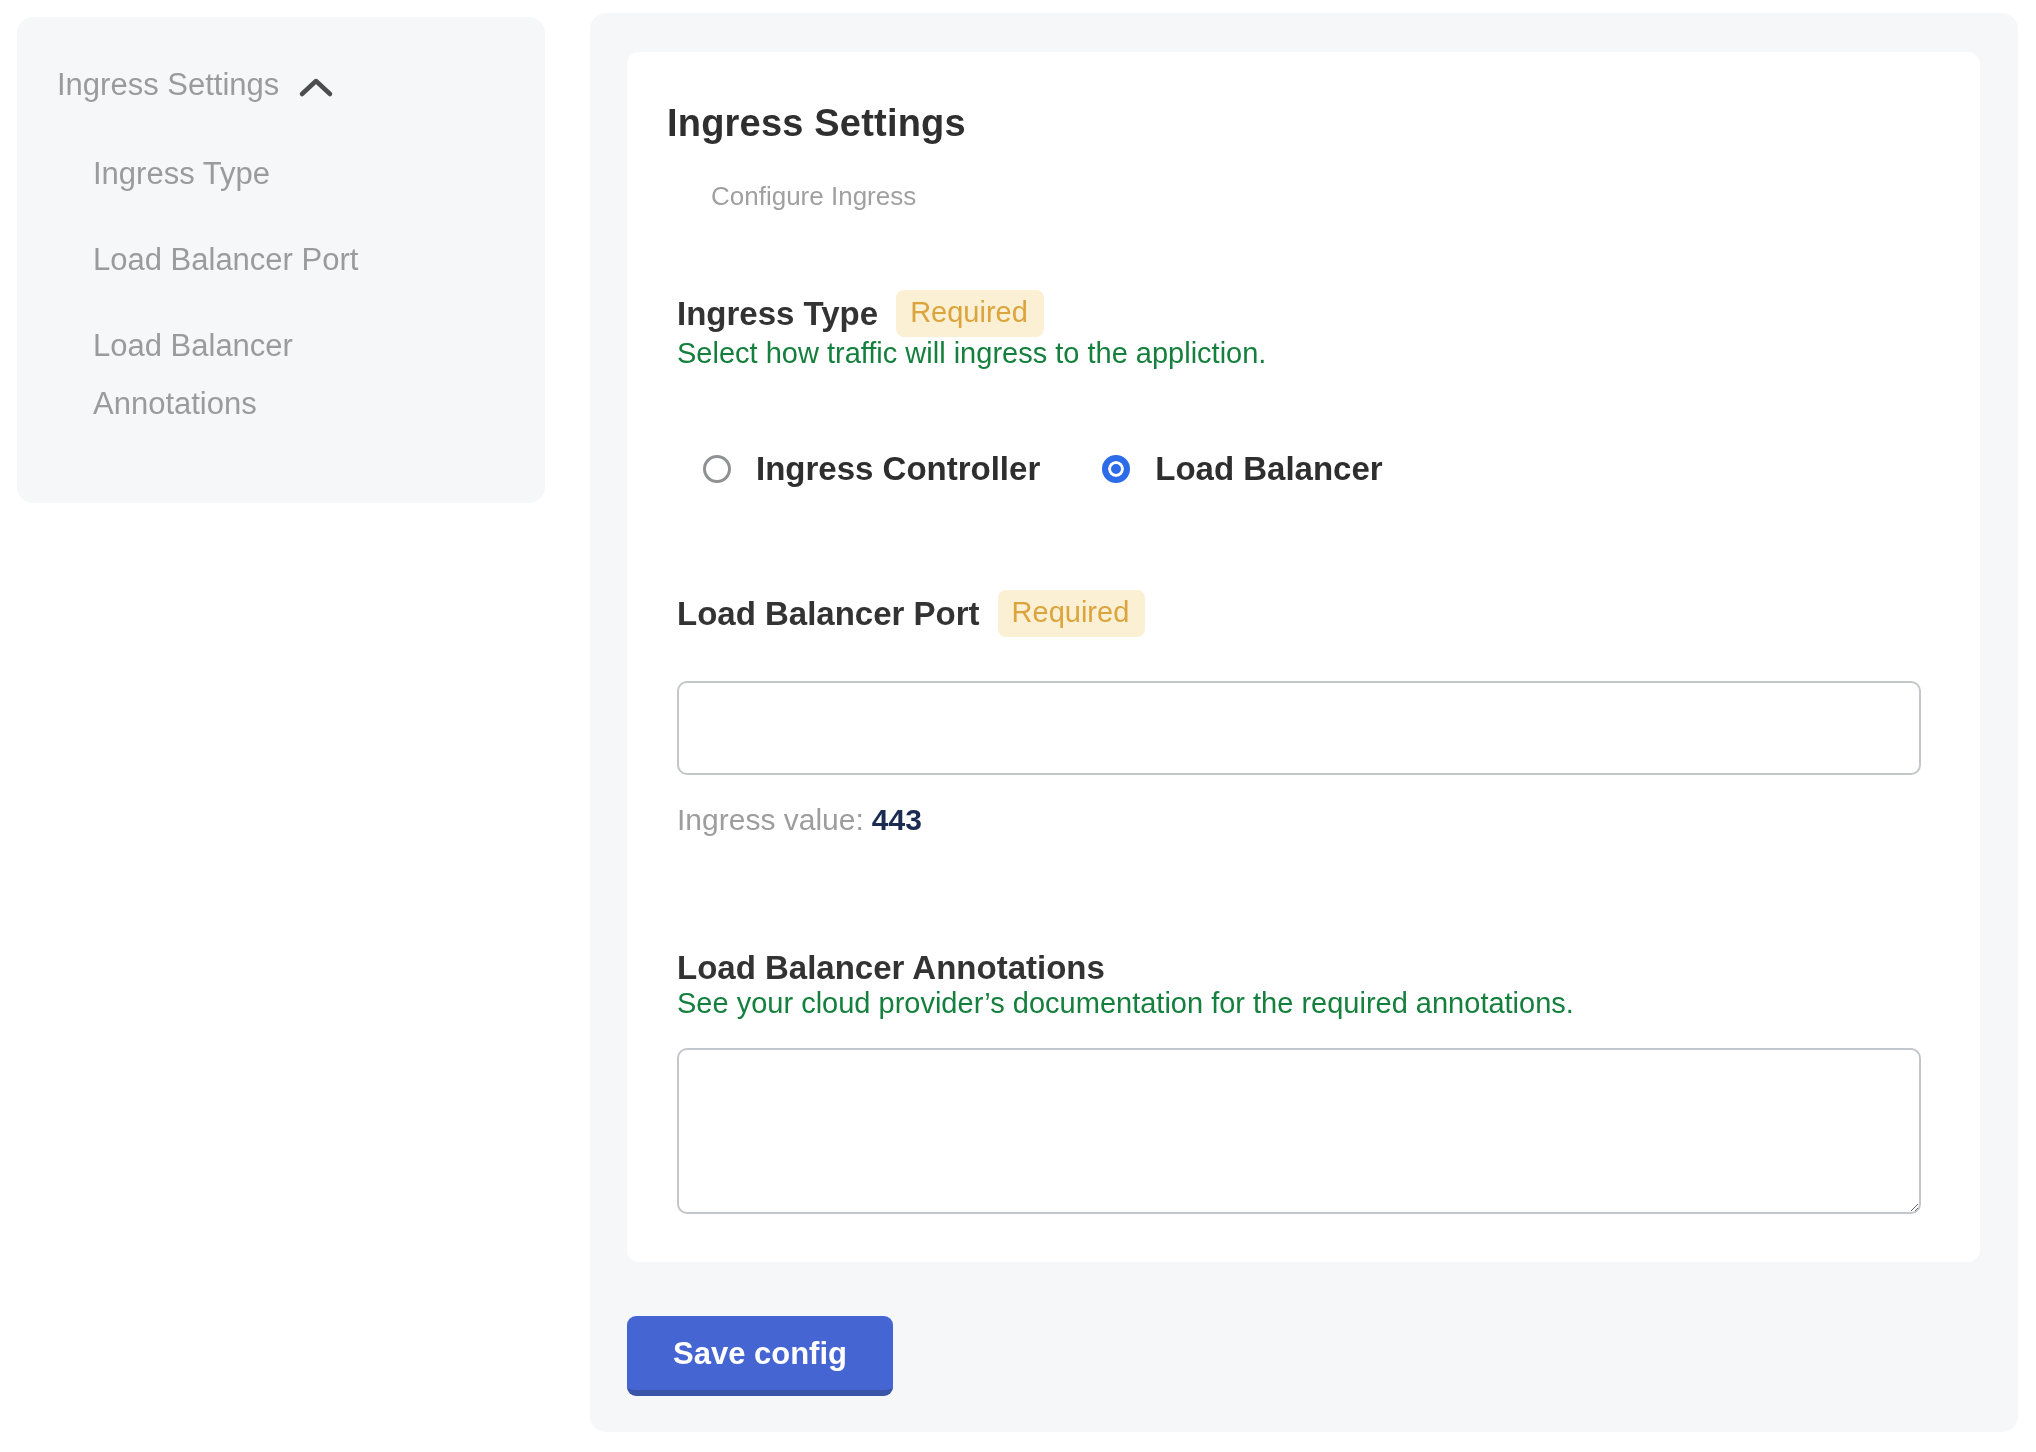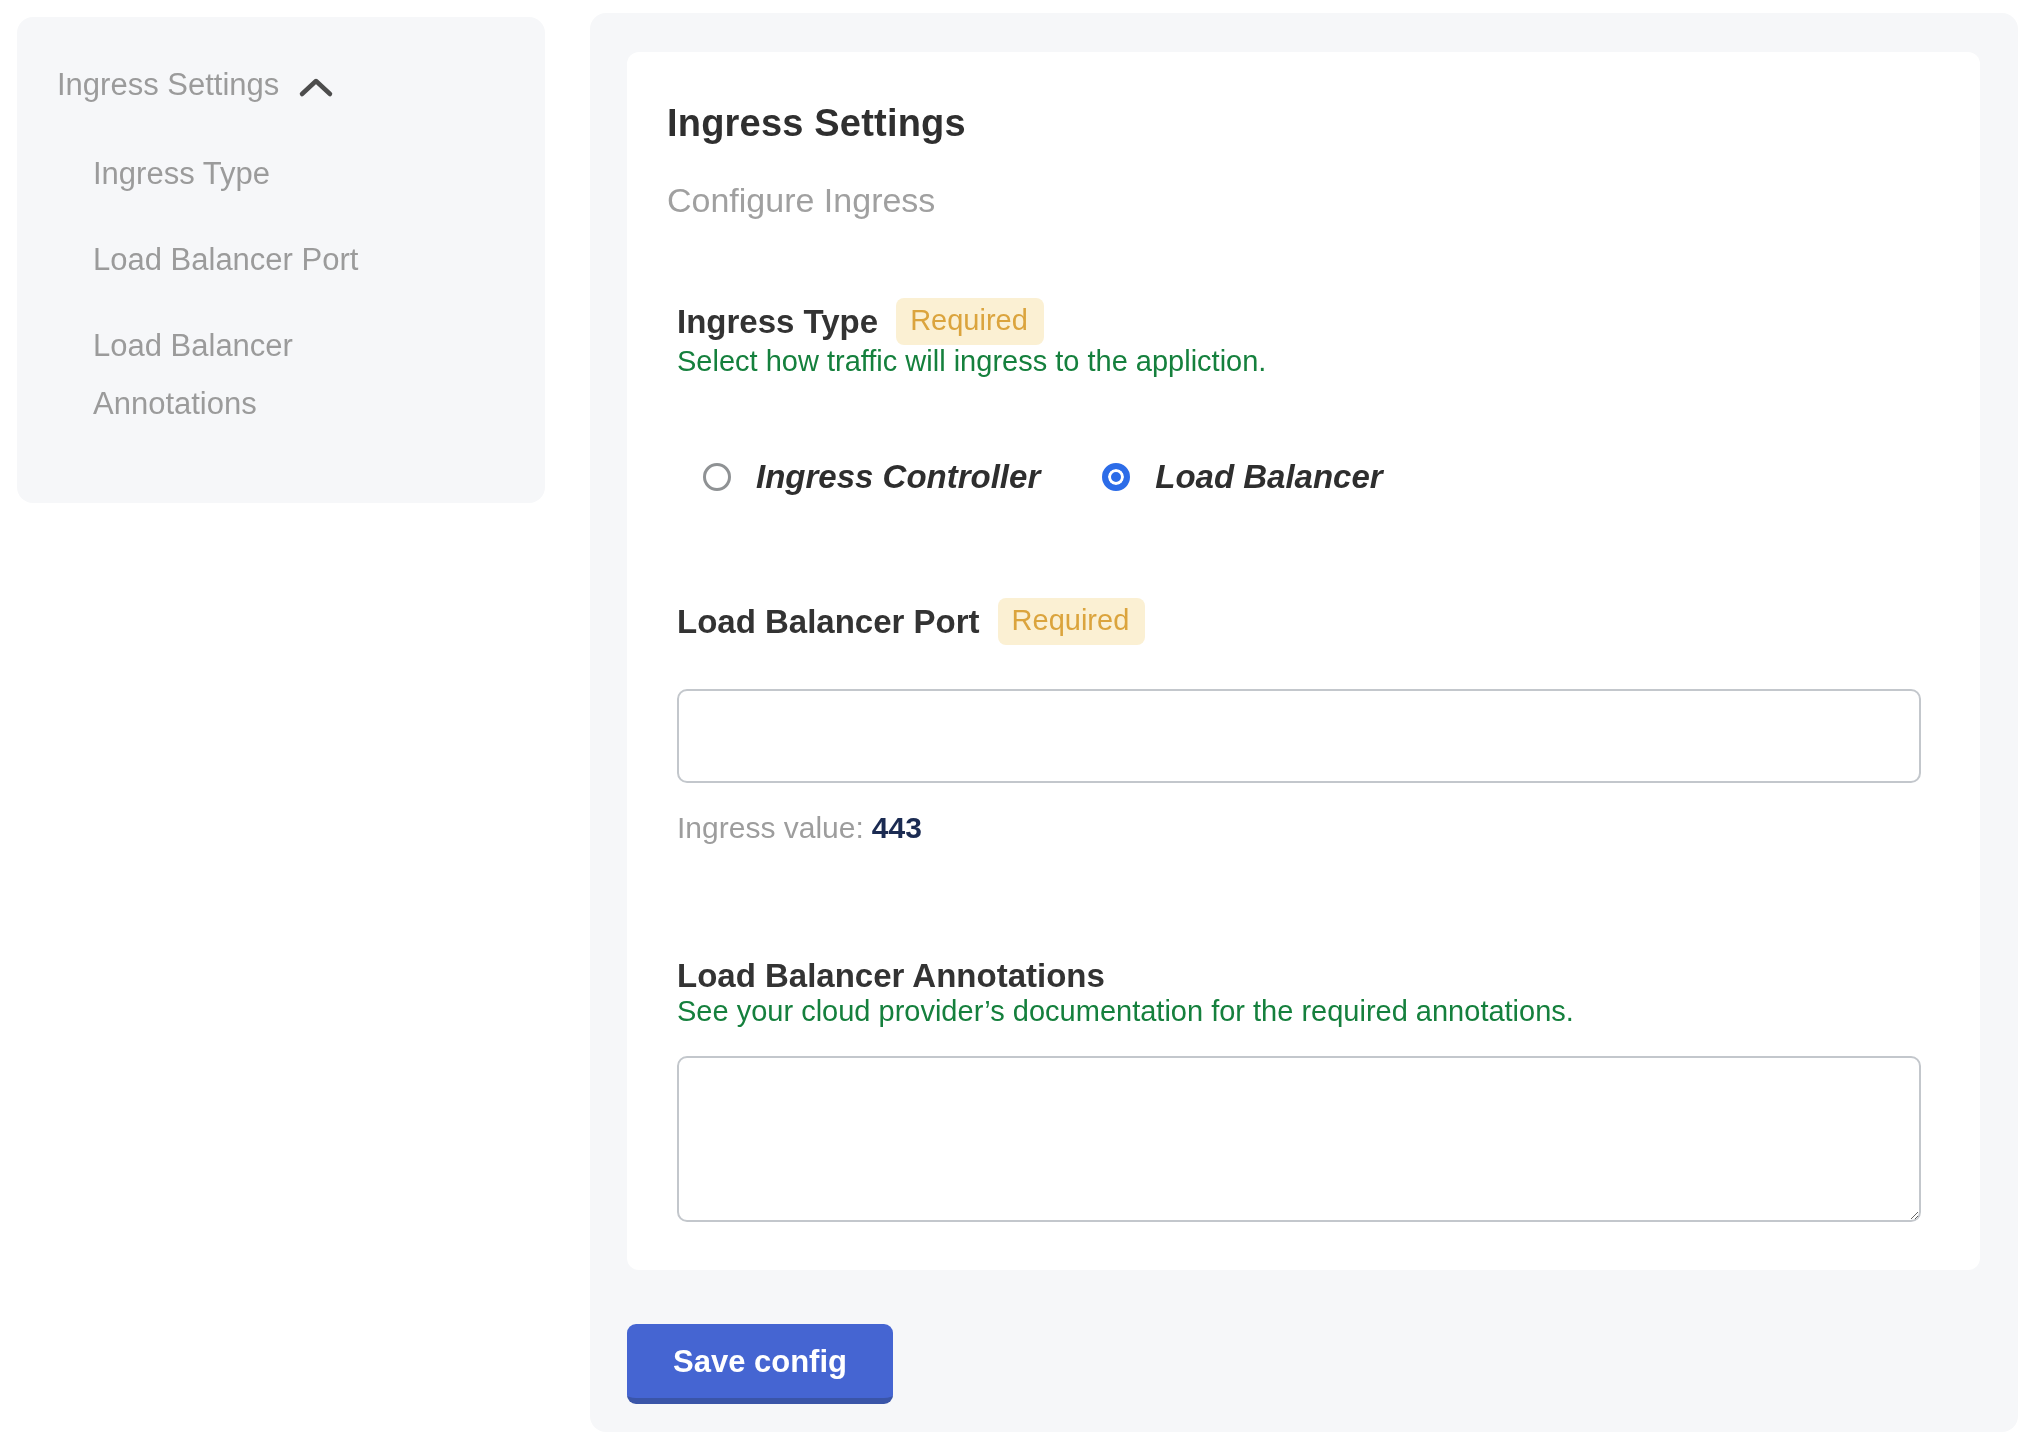--- a/index.html
+++ b/index.html
@@ -56,22 +56,23 @@
     padding: 50px 40px 48px 40px;
   }
   .card-title {
     font-size: 38px;
     font-weight: 700;
     color: #2f2f2f;
     letter-spacing: 0.2px;
   }
   .card-subtitle {
     margin-top: 36px;
-    font-size: 34px;
+    font-size: 26px;
     color: #a0a0a0;
+    margin-left: 44px;
   }
 
   .field { margin-left: 10px; }
   .field-1 { margin-top: 78px; }
   .field-2 { margin-top: 102px; }
   .field-3 { margin-top: 112px; }
 
   .field-label-row { display: flex; align-items: center; gap: 18px; }
   .field-label {
     font-size: 33px;
@@ -112,21 +113,20 @@
   }
   .radio-circle[data-checked="true"] {
     border: 6px solid #2c6ce8;
     background: #2c6ce8;
     box-shadow: inset 0 0 0 3px #ffffff;
   }
   .radio-label {
     font-size: 33px;
     font-weight: 600;
     color: #2e2e2e;
-    font-style: italic;
   }
 
   
   .text-input {
     margin-top: 44px;
     width: 1244px;
     height: 94px;
     border: 2px solid #c3c7cc;
     border-radius: 10px;
     background: #ffffff;

